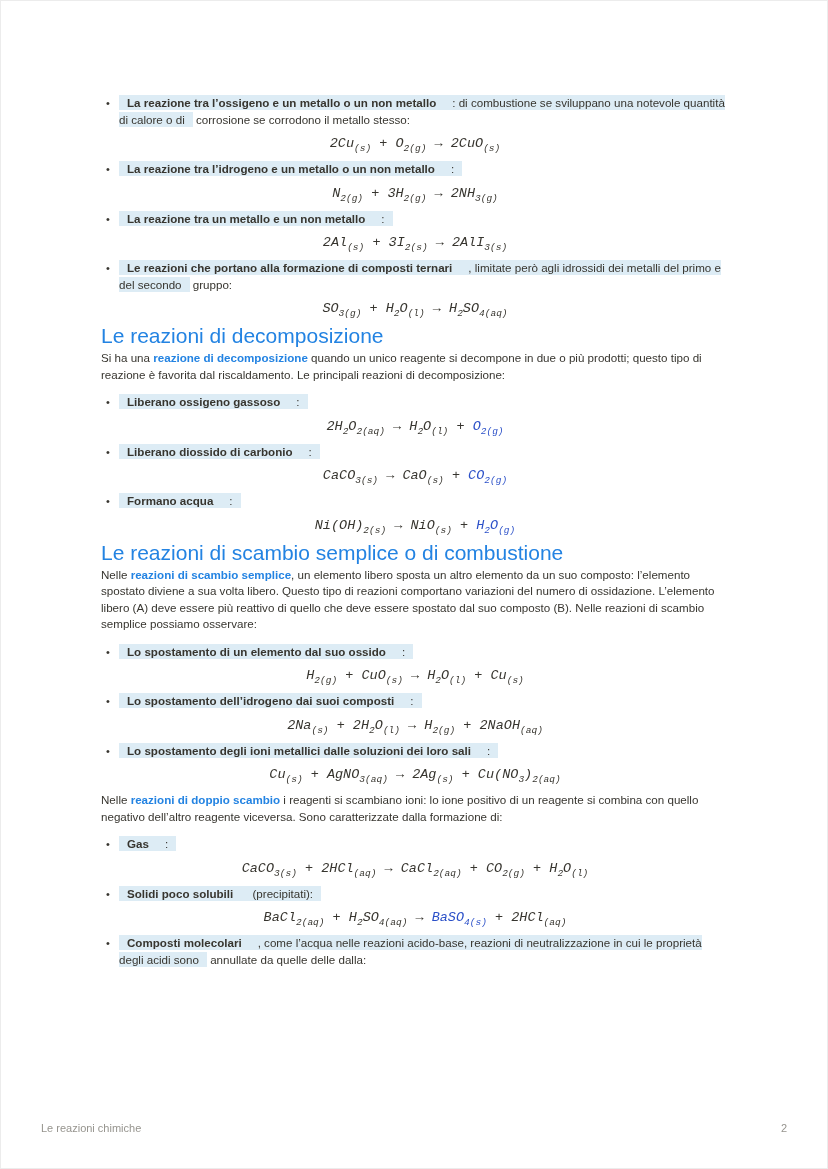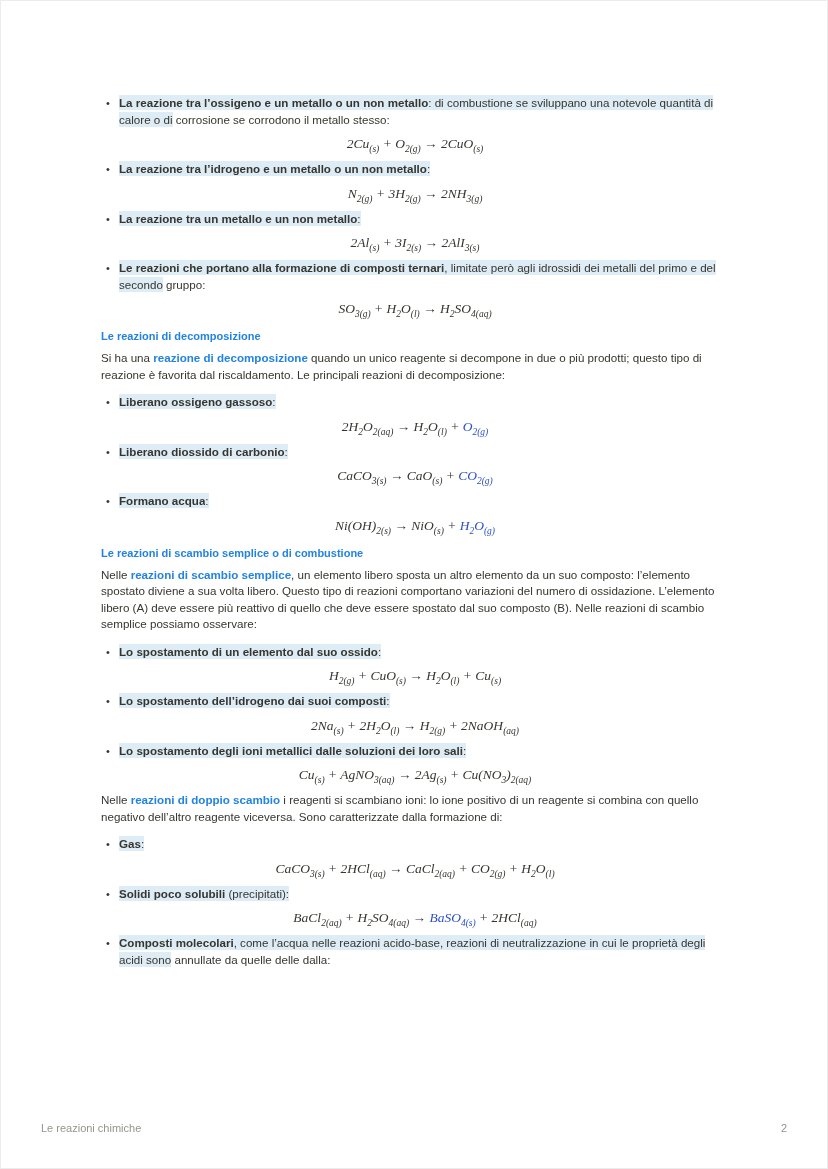--- a/index.html
+++ b/index.html
@@ -21,36 +21,36 @@
     color:var(--text);
     overflow:hidden;
   }
   .content{
     position:absolute;
     left:100px;right:98px;top:94px;
     font-size:11.6px;
     line-height:16.5px;
   }
   .b{font-weight:700;}
-  .hl{background:var(--highlight-blue);padding:1px 0;}
+  .hl{background:var(--highlight-blue);padding:1px 8px;}
   .c-accent{color:var(--accent-blue);font-weight:700;text-align:right;}
   .para{margin:0 0 11px;}
   .bullet{display:flex;margin:0;padding-left:5px;}
   .dot{flex:none;width:13px;font-size:11px;line-height:16.5px;}
   .btext{margin:0;flex:1;}
   .heading{
     color:var(--accent-blue);
-    font-size:11px;
-    font-weight:700;
+    font-size:21px;
+    font-weight:400;
     line-height:20px;
     margin:8px 0 4px;
   }
   .equation{
     text-align:center;
-    font-family:Liberation Serif, serif;
+    font-family:Liberation Mono, monospace;
     font-style:italic;
     font-size:13.5px;
     line-height:15px;
     margin:8px 0 10px;
   }
   .equation sub{font-size:9.5px;line-height:0;}
   .c-eq{color:var(--equation-blue);}
   .footer{
     position:absolute;
     left:40px;right:40px;bottom:34px;

